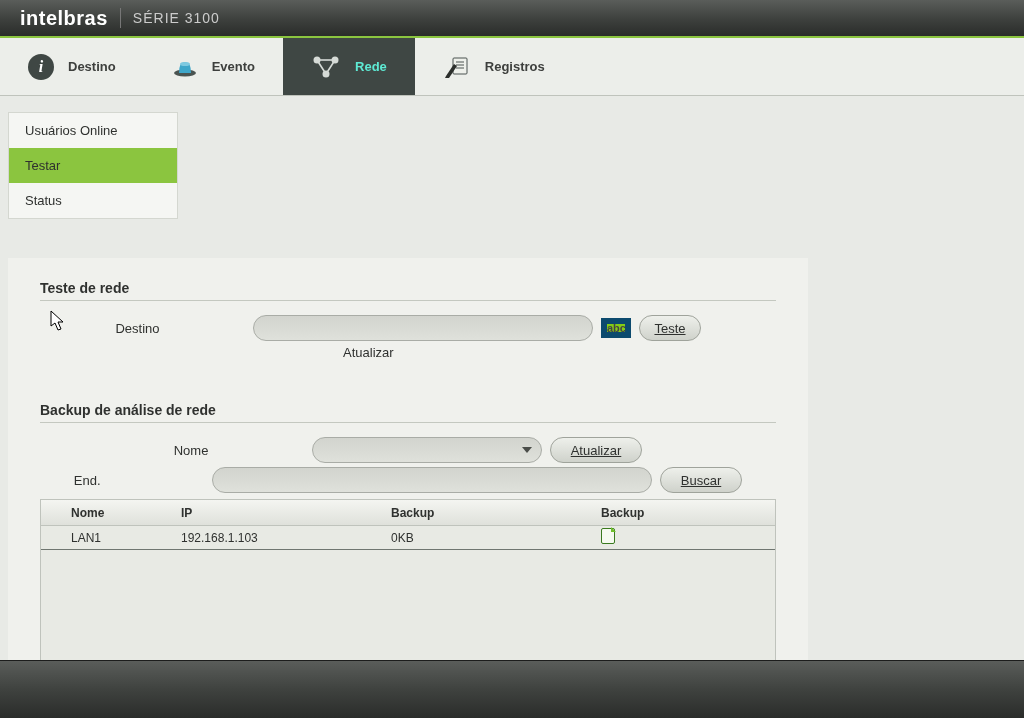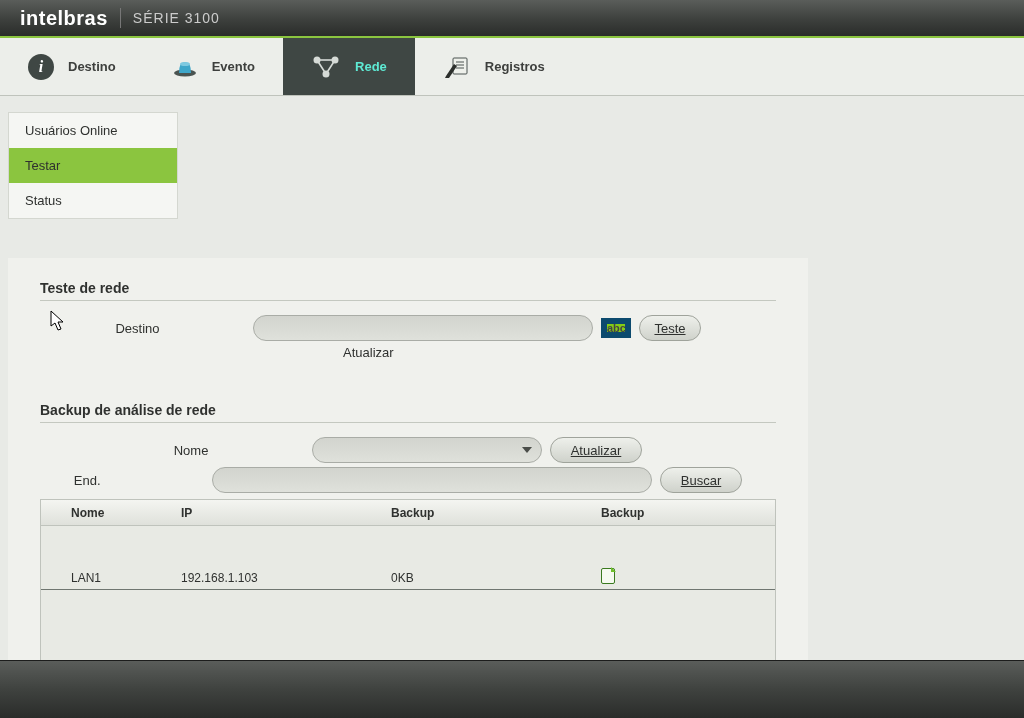--- a/index.html
+++ b/index.html
@@ -146,21 +146,20 @@
     height: 26px;
     align-items: center;
   }
   .table-rows { }
   .table-row {
     display: flex;
     height: 24px;
     align-items: center;
     font-size: 12px;
     border-bottom: 1px solid #6f7670;
-    margin-top: 40px;
   }
   .col-nome   { width: 140px; padding-left: 30px; }
   .col-ip     { width: 210px; text-align: left; }
   .col-size   { width: 210px; text-align: left; }
   .col-back   { width: 160px; text-align: left; }
 
   .backup-icon {
     width: 14px; height: 16px;
     display: inline-block;
     position: relative;

